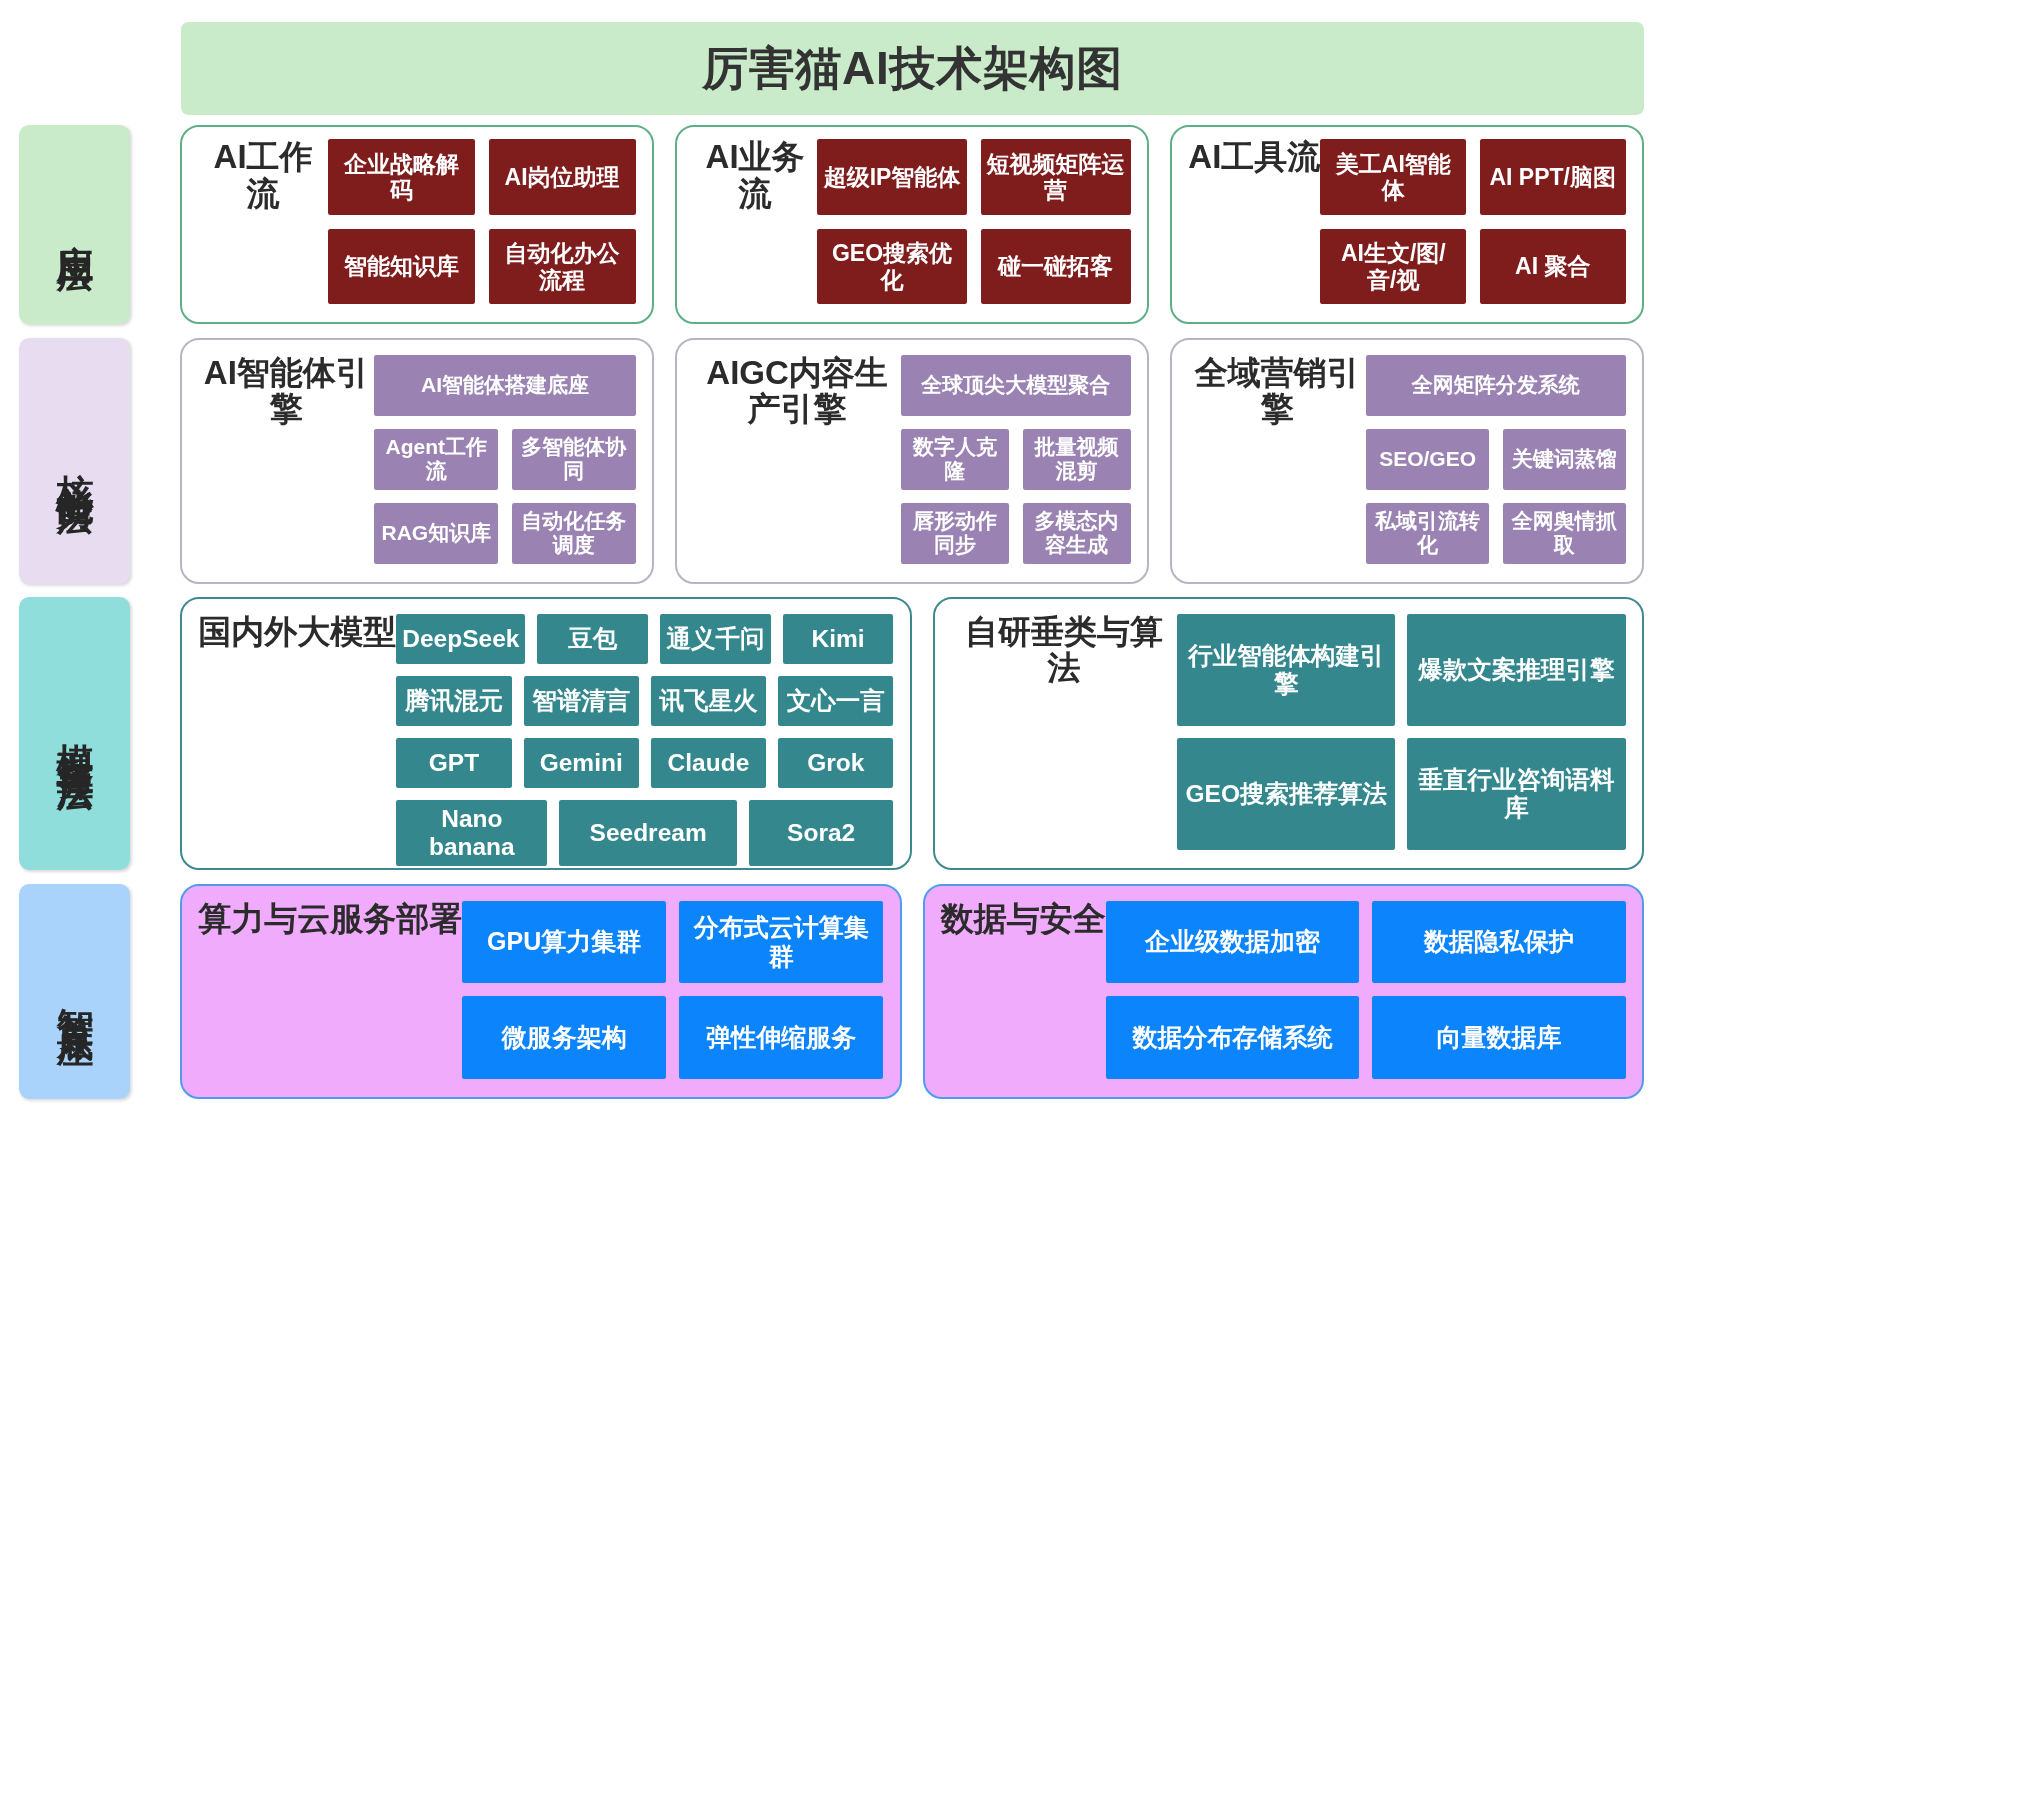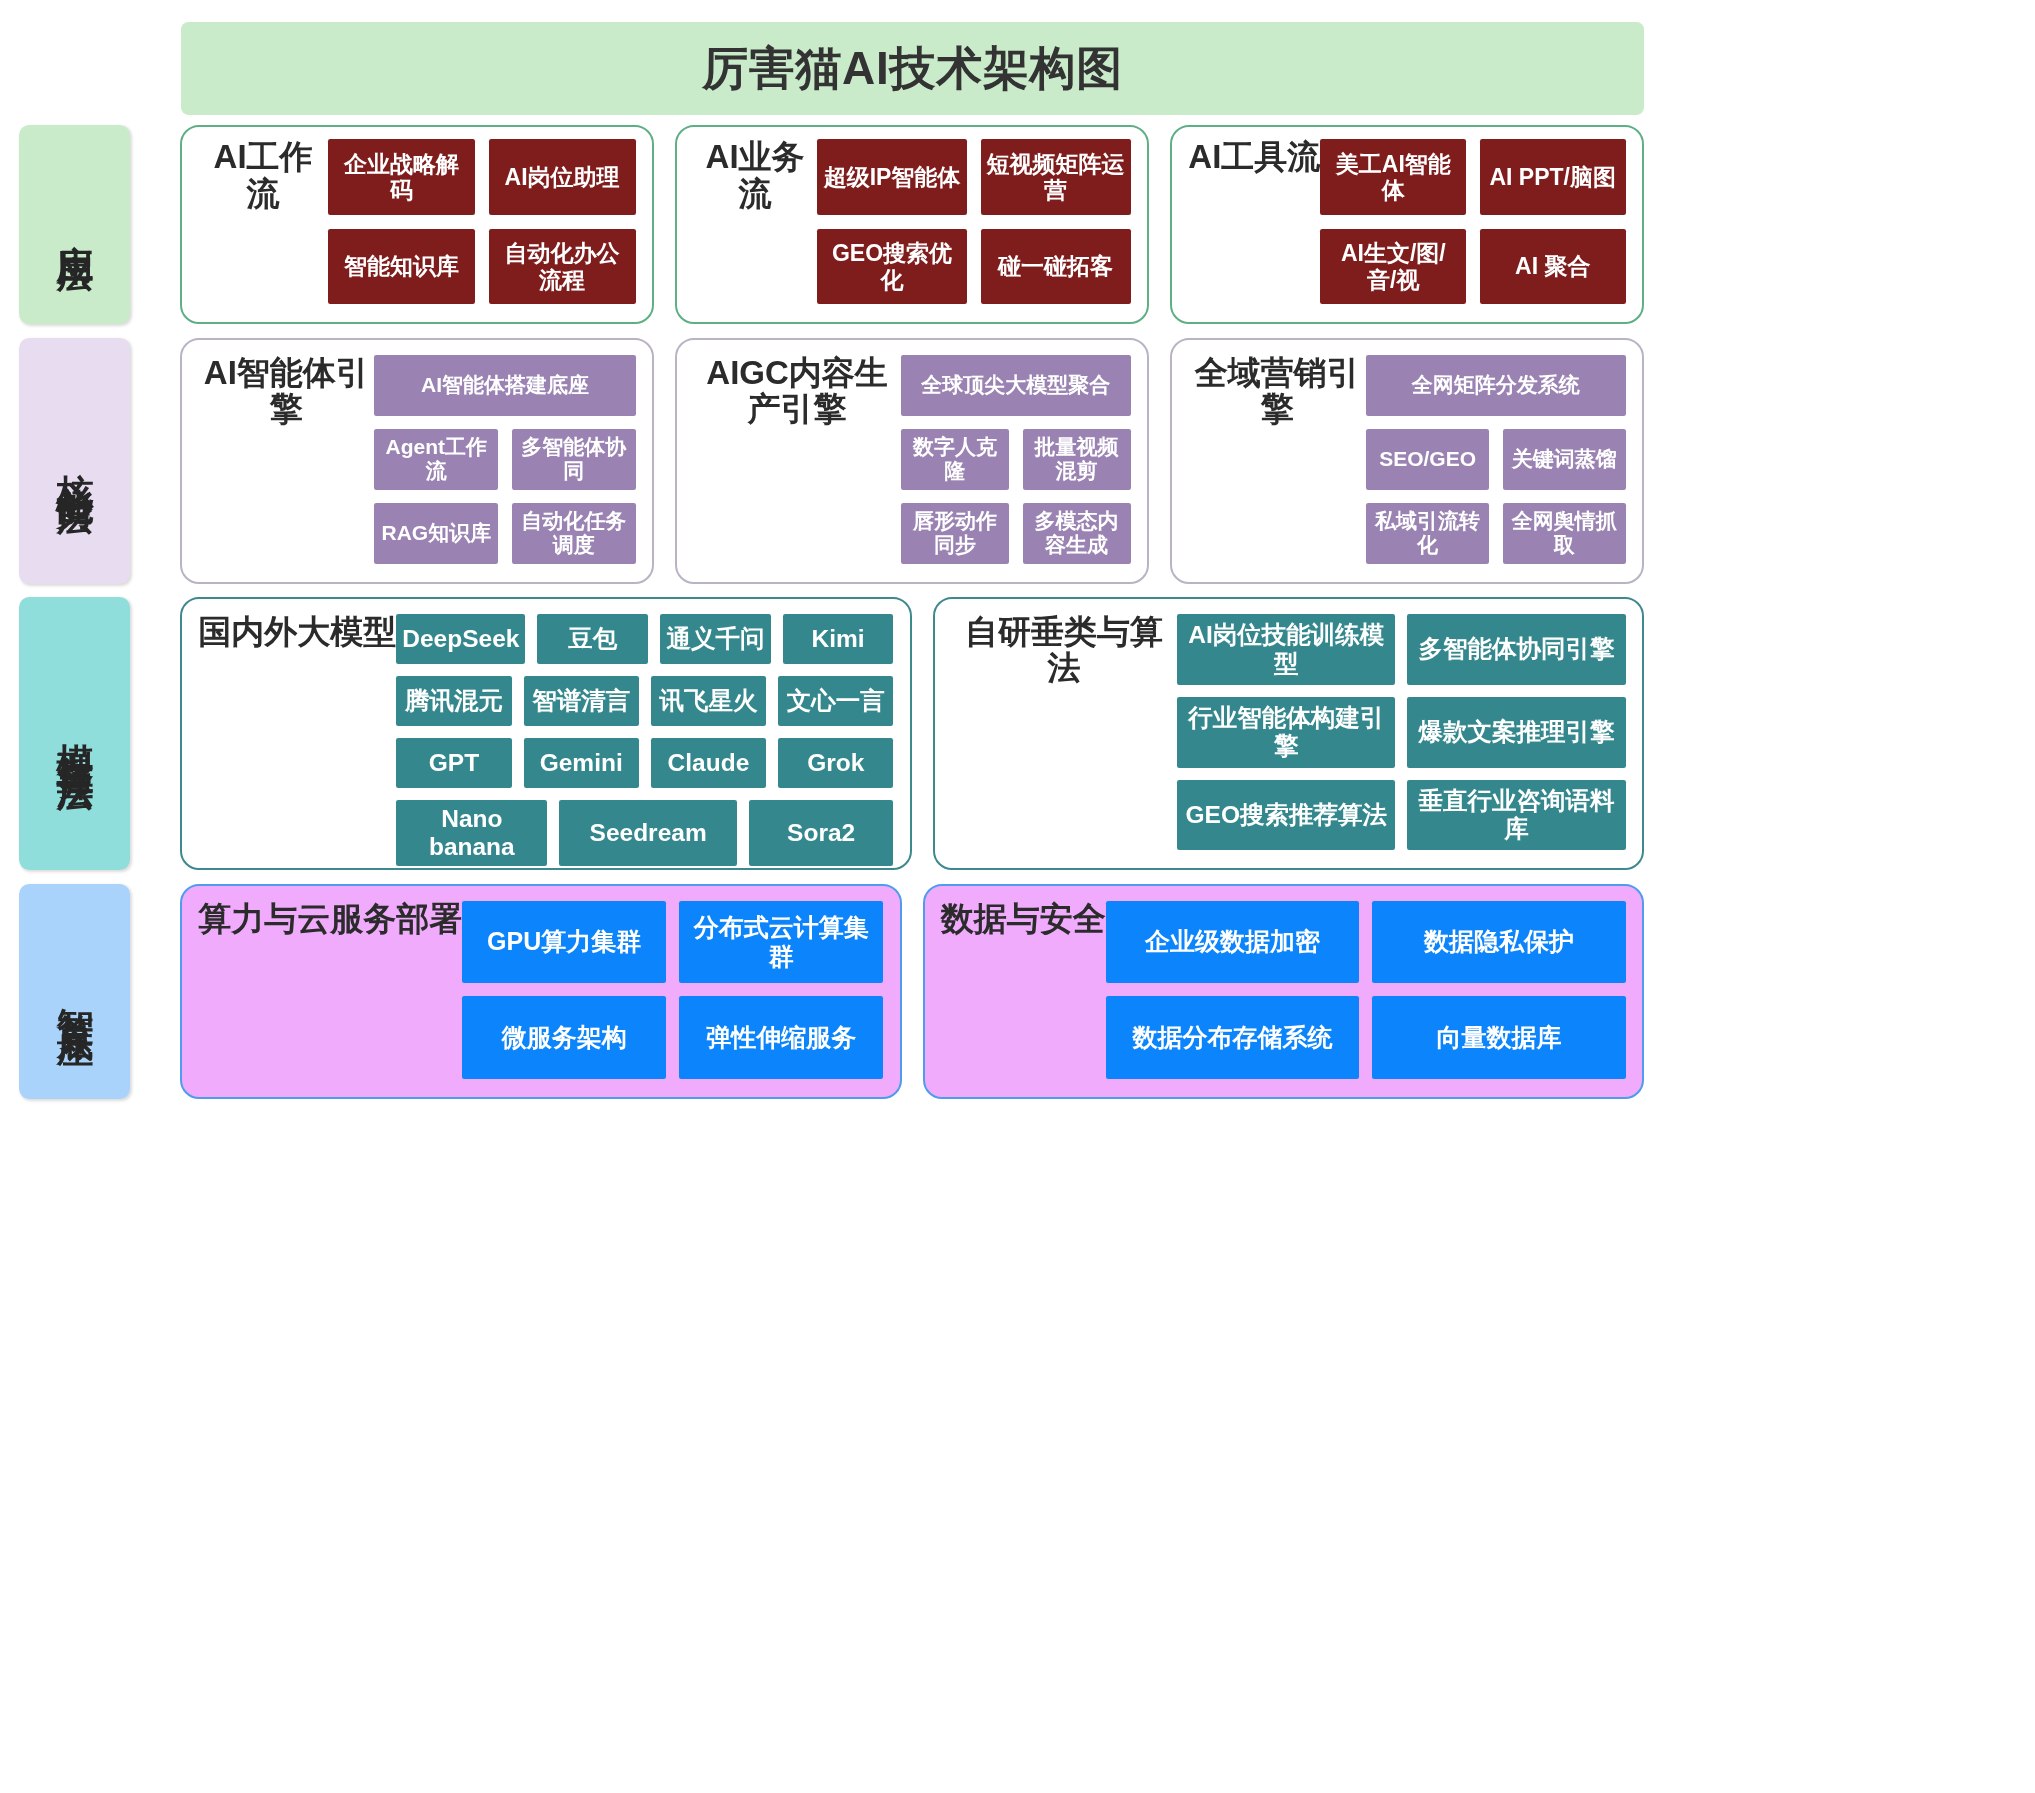--- a/index.html
+++ b/index.html
@@ -312,24 +312,20 @@
                 <div class="chip chip-teal">Nano banana</div>
                 <div class="chip chip-teal">Seedream</div>
                 <div class="chip chip-teal">Sora2</div>
               </div>
             </div>
           </div>
           <div class="panel panel-teal" style="flex: 1 1 0px;">
             <div class="panel-title">自研垂类与算法</div>
             <div class="chip-grid">
               <div class="chip-row">
-                <div class="chip chip-teal">AI岗位技能训练模型</div>
-                <div class="chip chip-teal">多智能体协同引擎</div>
-              </div>
-              <div class="chip-row">
                 <div class="chip chip-teal">行业智能体构建引擎</div>
                 <div class="chip chip-teal">爆款文案推理引擎</div>
               </div>
               <div class="chip-row">
                 <div class="chip chip-teal">GEO搜索推荐算法</div>
                 <div class="chip chip-teal">垂直行业咨询语料库</div>
               </div>
             </div>
           </div>
         </div>

